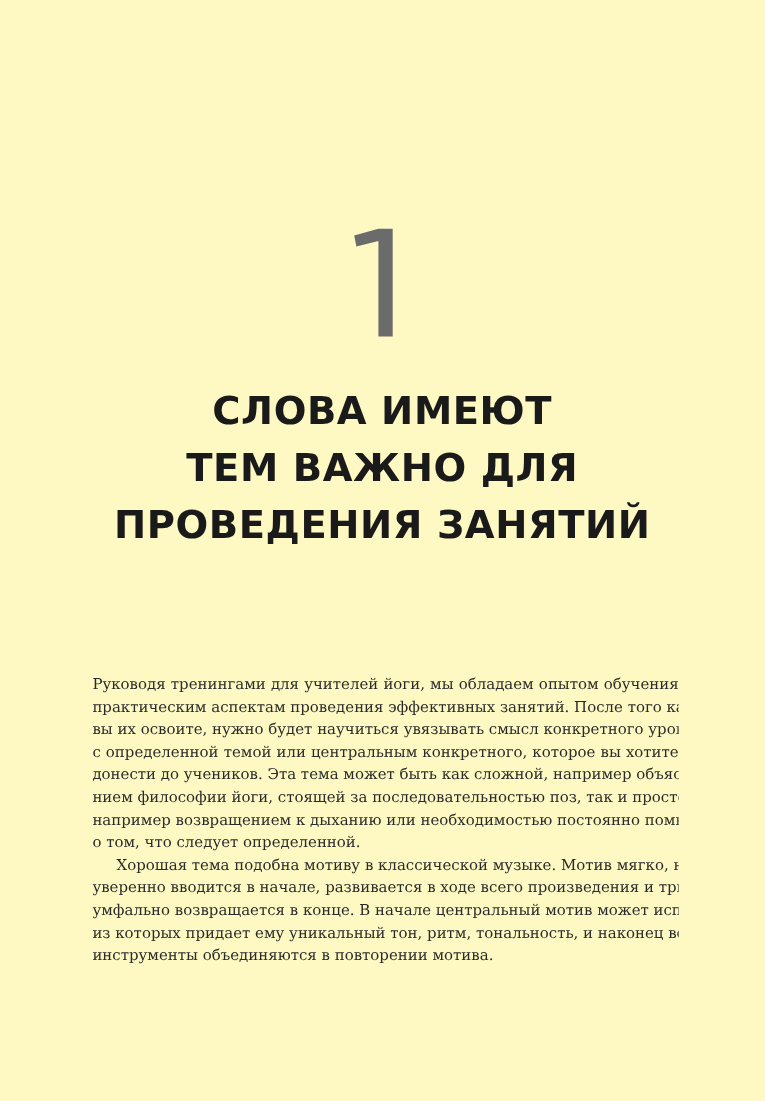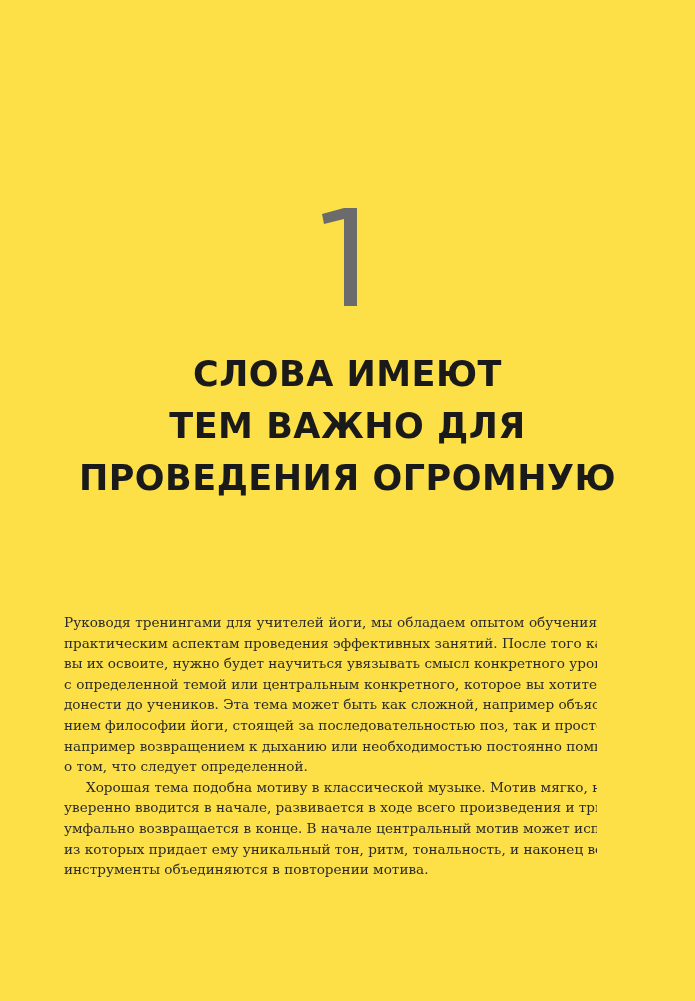--- a/index.html
+++ b/index.html
@@ -11,21 +11,21 @@
       width: 695px;
       height: 1001px;
       position: relative;
       overflow: hidden;
     }
     .page {
       position: absolute;
       left: 0; top: 0;
       width: 695px;
       height: 1001px;
-      background: #fde047;
+      background: #fef9c3;
     }
     .chapter-one-glyph {
       position: absolute;
       left: 320px;
       top: 206px;
       width: 40px;
       height: 102px;
     }
     .chapter-title {
       position: absolute;
@@ -39,21 +39,21 @@
       line-height: 52px;
       color: #1a1a1a;
       letter-spacing: 0.5px;
     }
     .chapter-title .title-line {
       display: block;
       white-space: nowrap;
     }
     .body-text {
       position: absolute;
-      left: 64px;
+      left: 84px;
       top: 612px;
       width: 533px;
       font-family: "DejaVu Serif", serif;
       font-size: 13.6px;
       line-height: 20.6px;
       color: #2a2a2a;
     }
     .body-text .line {
       display: block;
       white-space: nowrap;
@@ -77,21 +77,21 @@
   <div class="chapter-one-glyph">
     <svg width="40" height="102" viewBox="0 0 40 102" xmlns="http://www.w3.org/2000/svg">
       <polygon points="24,2 37,2 37,100 24,100 24,13 4,18 2,8" fill="#6b6b6b"></polygon>
     </svg>
     
   </div>
 
   <h1 class="chapter-title" style="margin:0;">
     <span class="title-line">СЛОВА ИМЕЮТ</span>
     <span class="title-line">ТЕМ ВАЖНО ДЛЯ</span>
-    <span class="title-line">ПРОВЕДЕНИЯ ОГРОМНУЮ</span>
+    <span class="title-line">ПРОВЕДЕНИЯ ЗАНЯТИЙ</span>
   </h1>
 
   <div class="body-text">
     <div class="paragraph">
       <span class="line">Руководя тренингами для учителей йоги, мы обладаем опытом обучения</span>
       <span class="line">практическим аспектам проведения эффективных занятий. После того как</span>
       <span class="line">вы их освоите, нужно будет научиться увязывать смысл конкретного урока</span>
       <span class="line">с определенной темой или центральным конкретного, которое вы хотите</span>
       <span class="line">донести до учеников. Эта тема может быть как сложной, например объясне-</span>
       <span class="line">нием философии йоги, стоящей за последовательностью поз, так и простой,</span>

